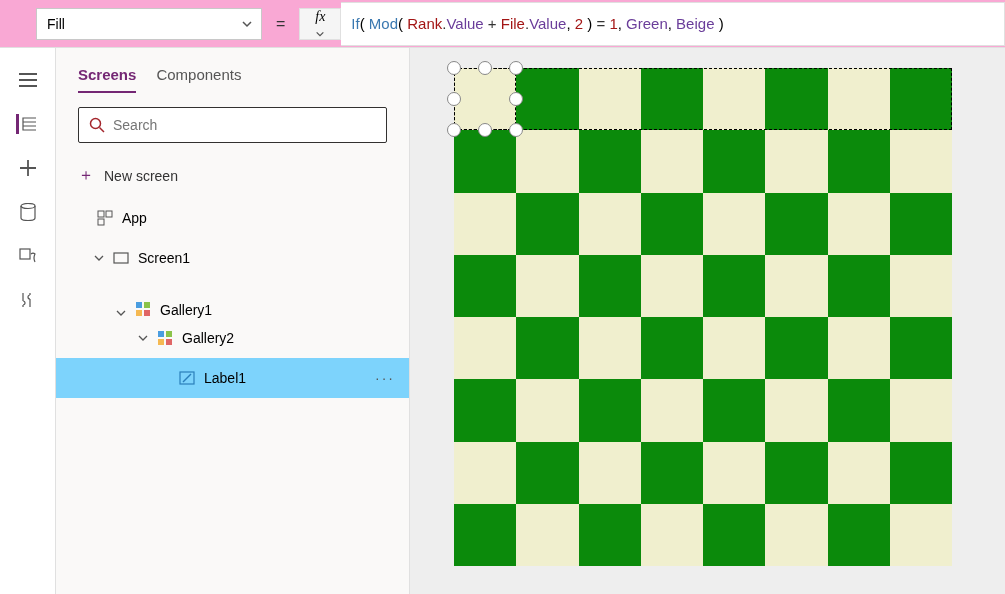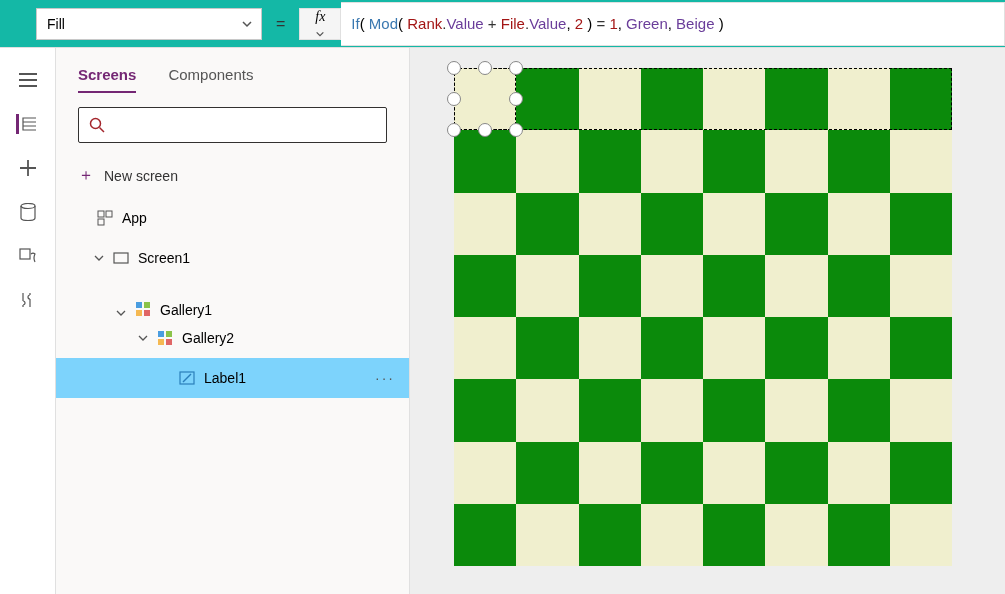--- a/index.html
+++ b/index.html
@@ -1,19 +1,19 @@
 <!DOCTYPE html>
 <html><head>
 <meta charset="utf-8">
 <style>
   * { box-sizing: border-box; margin: 0; padding: 0; font-family: "Segoe UI", Arial, sans-serif; }
   body { width: 1005px; height: 594px; background: #f3f3f3; overflow: hidden; }
 
   
-  .formula-bar { height: 48px; background: #14b8a6; display: flex; align-items: center; padding: 0 0 0 36px; border-bottom: 1px solid #e0e0e0; }
+  .formula-bar { height: 48px; background: #f9a8d4; display: flex; align-items: center; padding: 0 0 0 36px; border-bottom: 1px solid #e0e0e0; }
   .property-select { width: 226px; height: 32px; border: 1px solid #c8c8c8; background: #fff; display: flex; align-items: center; justify-content: space-between; padding: 0 8px 0 10px; font-size: 14px; }
   .equals { margin: 0 14px; font-size: 16px; color: #333; }
   .fx-box { width: 42px; height: 32px; background: #f5f5f5; border: 1px solid #e0e0e0; display: flex; align-items: center; justify-content: center; gap: 4px; flex-direction: column; }
   .fx-text { font-style: italic; font-family: Georgia, serif; font-size: 14px; }
   .formula-input { flex: 1; height: 44px; border: 1px solid #e0e0e0; border-left: none; background: #fff; display: flex; align-items: center; padding: 0 10px; font-family: Consolas, monospace; font-size: 15px; white-space: pre; }
   .tok-fn { color: #3a78b0; }
   .tok-kw { color: #a31515; }
   .tok-num { color: #a31515; }
   .tok-id { color: #6a3d9a; }
   .tok-op { color: #333; }
@@ -24,21 +24,21 @@
   
   .left-rail { width: 56px; background: #fff; border-right: 1px solid #e0e0e0; display: flex; flex-direction: column; align-items: center; gap: 24px; padding-top: 22px; }
   .rail-icon { width: 20px; height: 20px; display: flex; align-items: center; justify-content: center; color: #555; cursor: pointer; }
   .rail-icon.active { border-left: 3px solid #742774; margin-left: -3px; padding-left: 3px; }
 
   
   .tree-panel { width: 354px; background: #faf9f8; border-right: 1px solid #e0e0e0; display: flex; flex-direction: column; }
   .tree-header { padding: 18px 22px 0 22px; display: flex; justify-content: space-between; align-items: center; }
   .tree-title { font-size: 20px; font-weight: 600; }
   .close-x { font-size: 18px; color: #555; cursor: pointer; }
-  .tabs { display: flex; gap: 32px; padding: 18px 22px 0 22px; font-size: 15px; }
+  .tabs { display: flex; gap: 20px; padding: 18px 22px 0 22px; font-size: 15px; }
   .tab { padding-bottom: 8px; cursor: pointer; color: #555; }
   .tab.active { color: #742774; border-bottom: 2px solid #742774; font-weight: 600; }
   .search-wrap { padding: 14px 22px 10px 22px; }
   .search-box { width: 100%; height: 36px; border: 1px solid #323130; border-radius: 2px; display: flex; align-items: center; padding: 0 10px; gap: 8px; background: #fff; }
   .search-box input { border: none; outline: none; flex: 1; font-size: 14px; background: transparent; }
   .new-screen { display: flex; align-items: center; gap: 10px; padding: 12px 22px; font-size: 14px; color: #333; cursor: pointer; }
   .plus-purple { color: #742774; font-size: 16px; }
   .tree-list { flex: 1; }
   .tree-item { display: flex; align-items: center; height: 40px; padding: 0 12px 0 22px; font-size: 14px; cursor: pointer; gap: 8px; position: relative; }
   .tree-item.selected { background: #7dd3fc; }
@@ -129,20 +129,21 @@
       <div class="tab">Components</div>
     </div>
     <div class="search-wrap">
       <div class="search-box">
         <span>
           <svg width="16" height="16">
               <circle cx="6.5" cy="6.5" r="5" stroke="#a4262c" fill="none" stroke-width="1.5"></circle>
               <path d="M10.5 10.5 L15 15" stroke="#a4262c" stroke-width="1.5"></path>
             </svg>
         </span>
+        <input placeholder="Search" style="">
       </div>
     </div>
     <div class="new-screen">
       <span class="plus-purple">＋</span>
       <span>New screen</span>
     </div>
     <div class="tree-list">
       <div class="tree-item">
         <span class="chevron"></span>
         <span class="node-icon">

